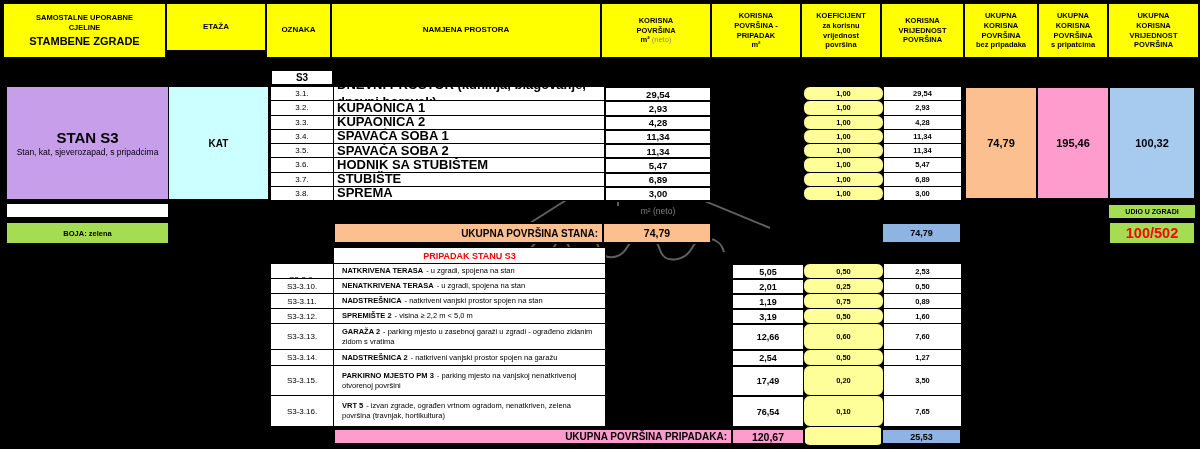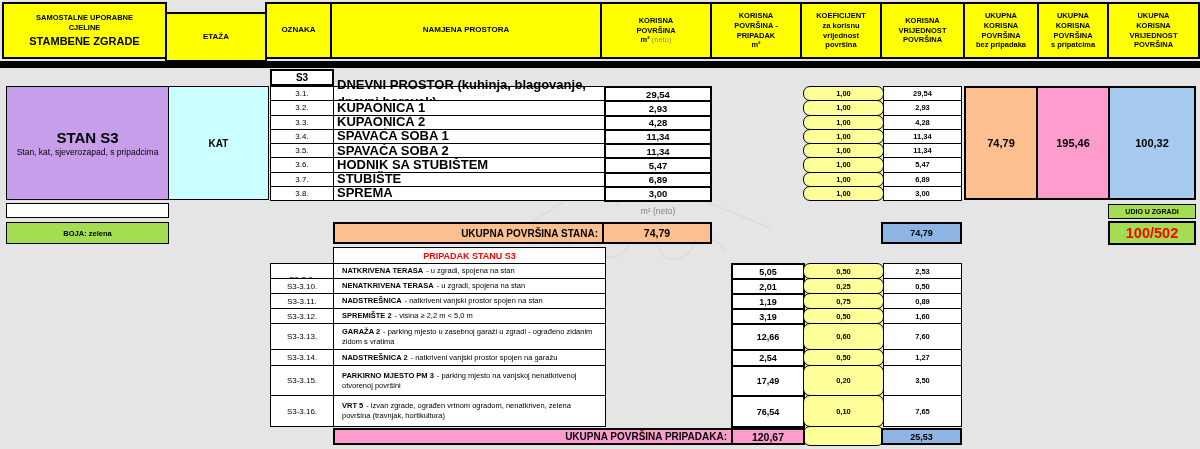--- a/index.html
+++ b/index.html
@@ -1,17 +1,17 @@
 <!DOCTYPE html>
 <html style="--header-yellow: #FFFF00; --light-yellow: #FFFF99; --purple: #C79EEA; --cyan: #CCFFFF; --orange: #FBBF90; --pink: #FF9CCE; --blue-large: #A6CBEF; --blue-small: #8DB4E2; --green: #A4DC52; --red-text: #FF0000;"><head>
 <meta charset="utf-8">
 <style>
   html,body{margin:0;padding:0;background:#fff;}
   #sheet{
-    position:relative;width:1200px;height:449px;background:#e5e5e5;overflow:hidden;
+    position:relative;width:1200px;height:449px;background:#000000;overflow:hidden;
     font-family:"Liberation Sans","DejaVu Sans",sans-serif;color:#000;
   }
   .abs{position:absolute;box-sizing:border-box;}
   .flexc{display:flex;align-items:center;justify-content:center;text-align:center;}
   .flexr{display:flex;align-items:center;justify-content:flex-end;text-align:right;}
   .pre{white-space:pre-line;}
   
   .hcell{
     background:var(--header-yellow,#FFFF00);border:2px solid #000;
     font-weight:bold;font-size:7.5px;line-height:1.3;
@@ -59,21 +59,21 @@
 </head>
 <body>
 
 <div id="sheet">
 
   <div class="abs hcell" style="left:2px;top:2px;width:165px;height:57px">
     <div class="pre">SAMOSTALNE UPORABNE
 CJELINE</div>
     <div class="h-big">STAMBENE ZGRADE</div>
   </div>
-  <div class="abs hcell" style="left:165px;top:12px;width:102px;height:50px;font-size:8px">ETAŽA</div>
+  <div class="abs hcell" style="left:165px;top:2px;width:102px;height:50px;font-size:8px">ETAŽA</div>
   <div class="abs hcell" style="left:265px;top:2px;width:67px;height:57px;font-size:8px">OZNAKA</div>
   <div class="abs hcell" style="left:330px;top:2px;width:272px;height:57px;font-size:8px">NAMJENA PROSTORA</div>
   <div class="abs hcell" style="left:600px;top:2px;width:112px;height:57px">
     <div class="pre">KORISNA
 POVRŠINA</div>
     <div><span>m²</span><span class="unit-note">(neto)</span></div>
   </div>
   <div class="abs hcell pre" style="left:710px;top:2px;width:92px;height:57px">KORISNA
 POVRŠINA -
 PRIPADAK

